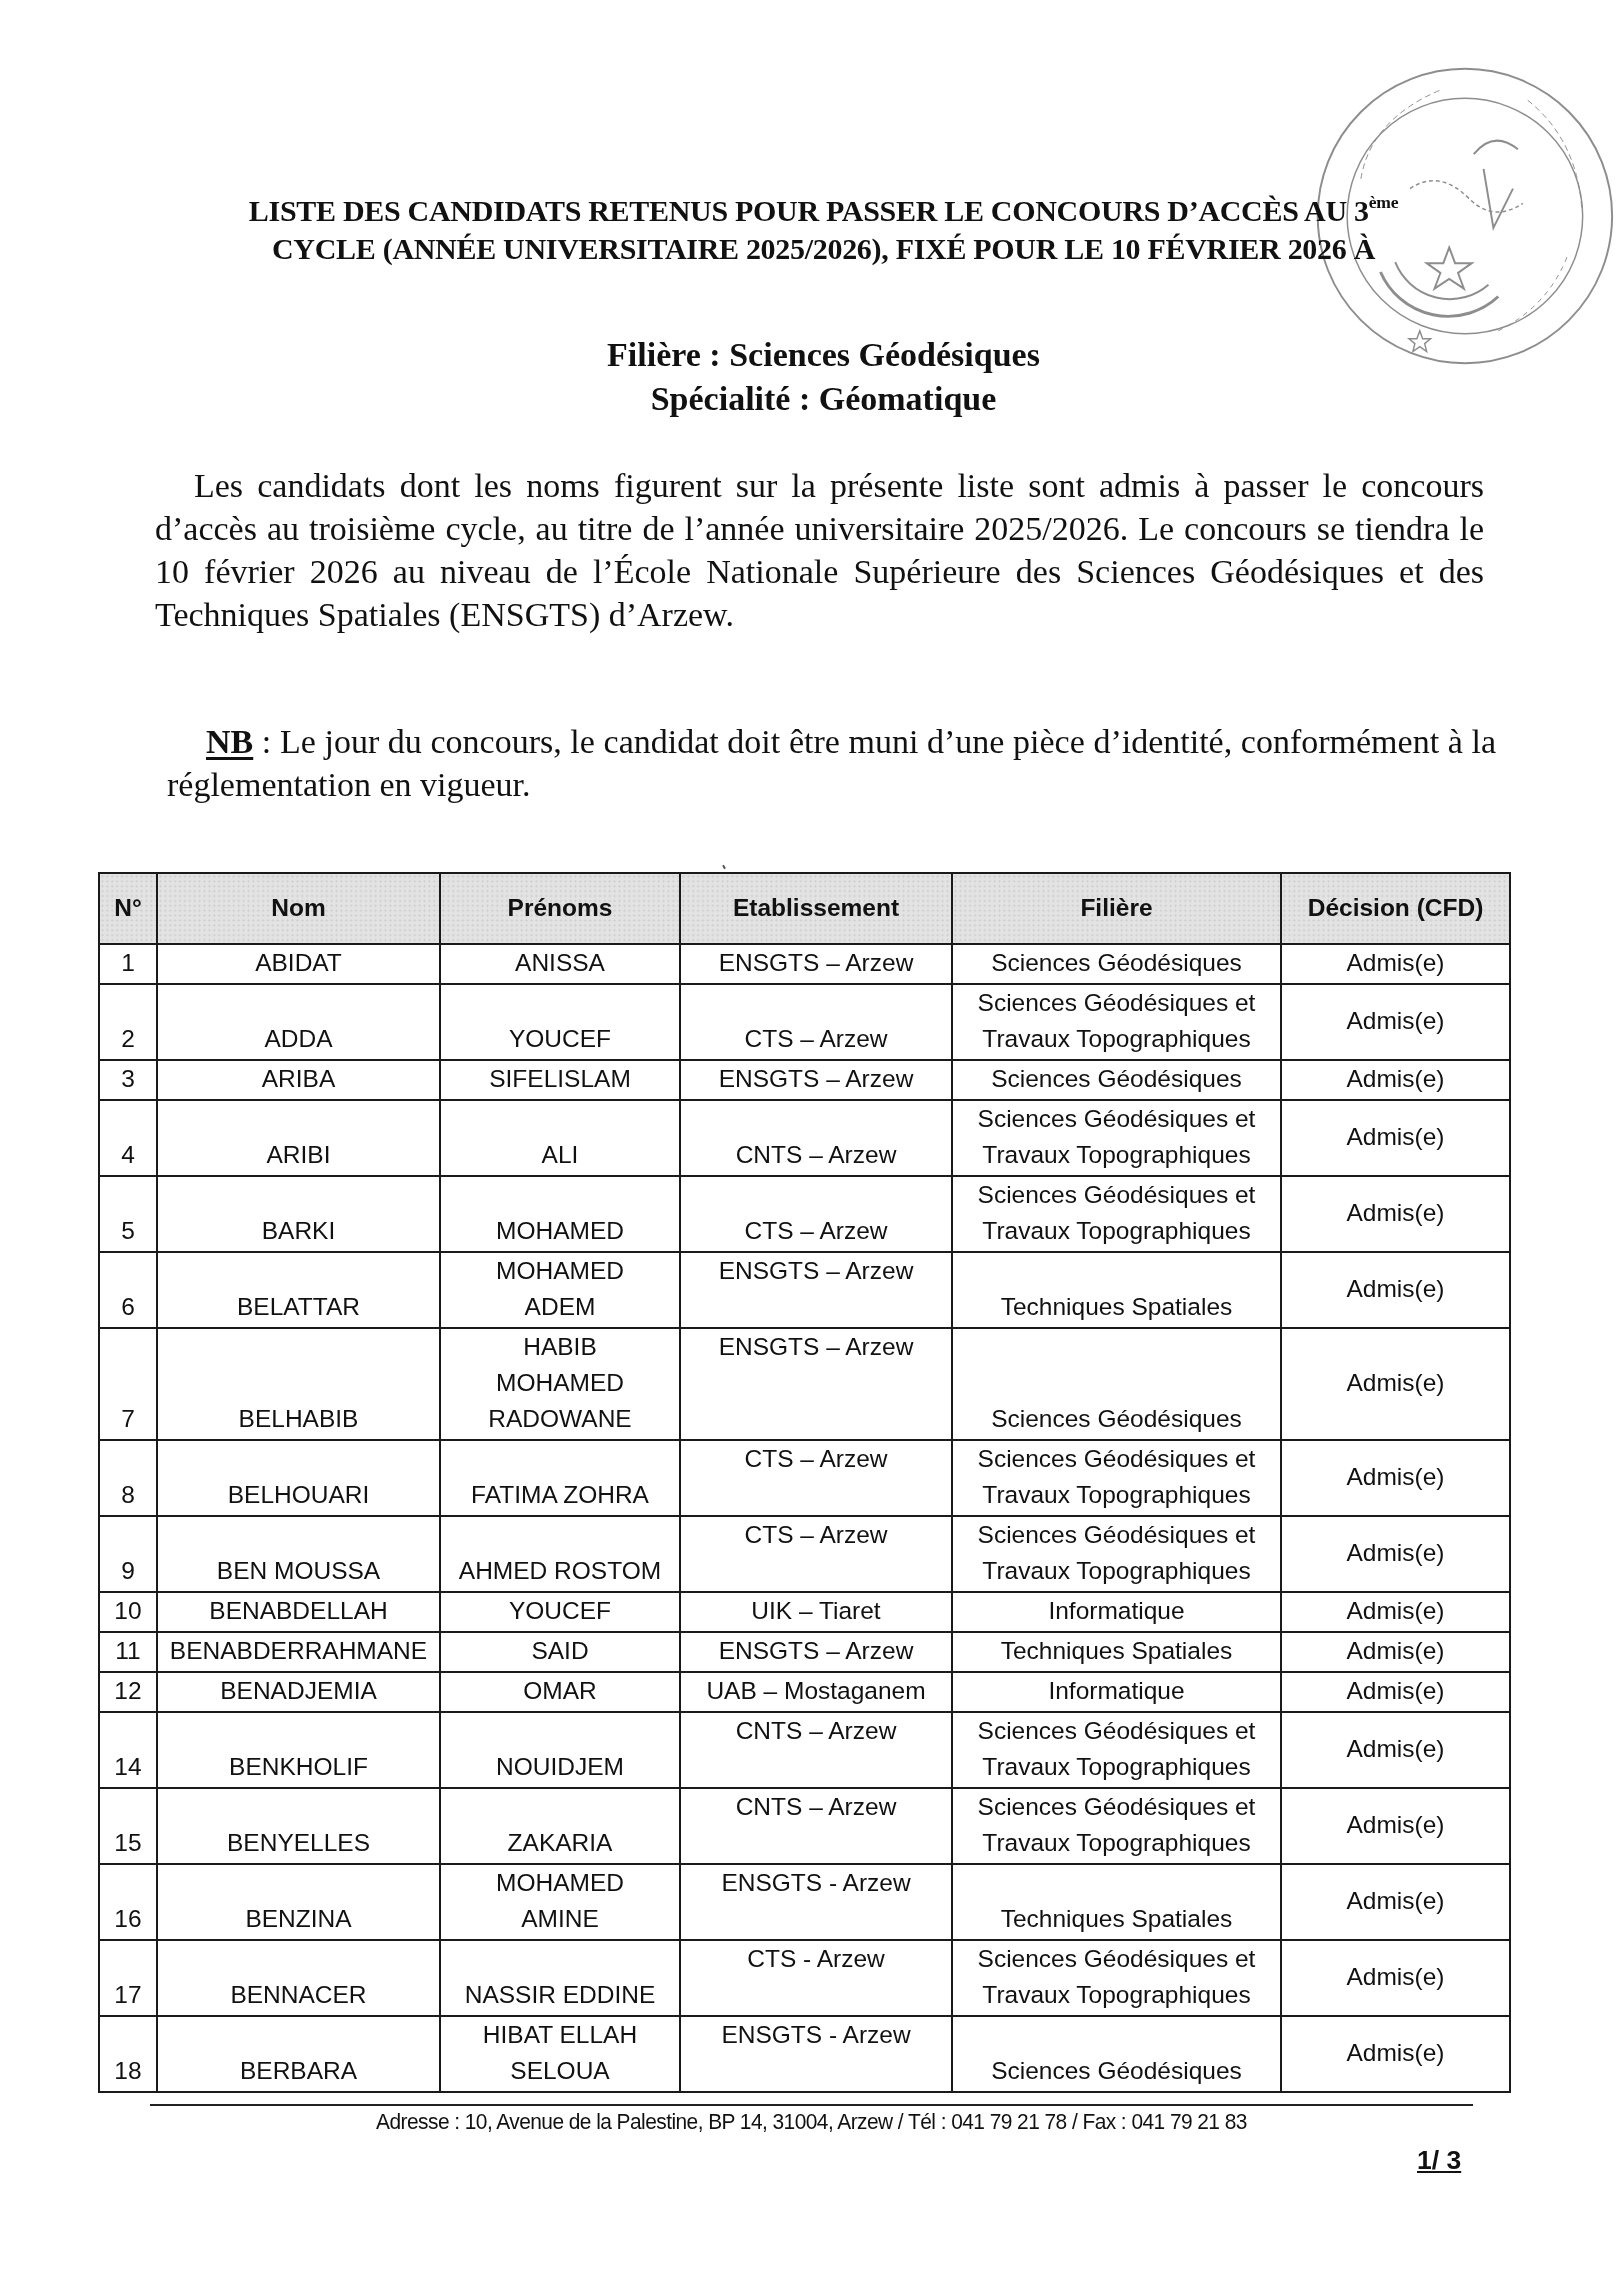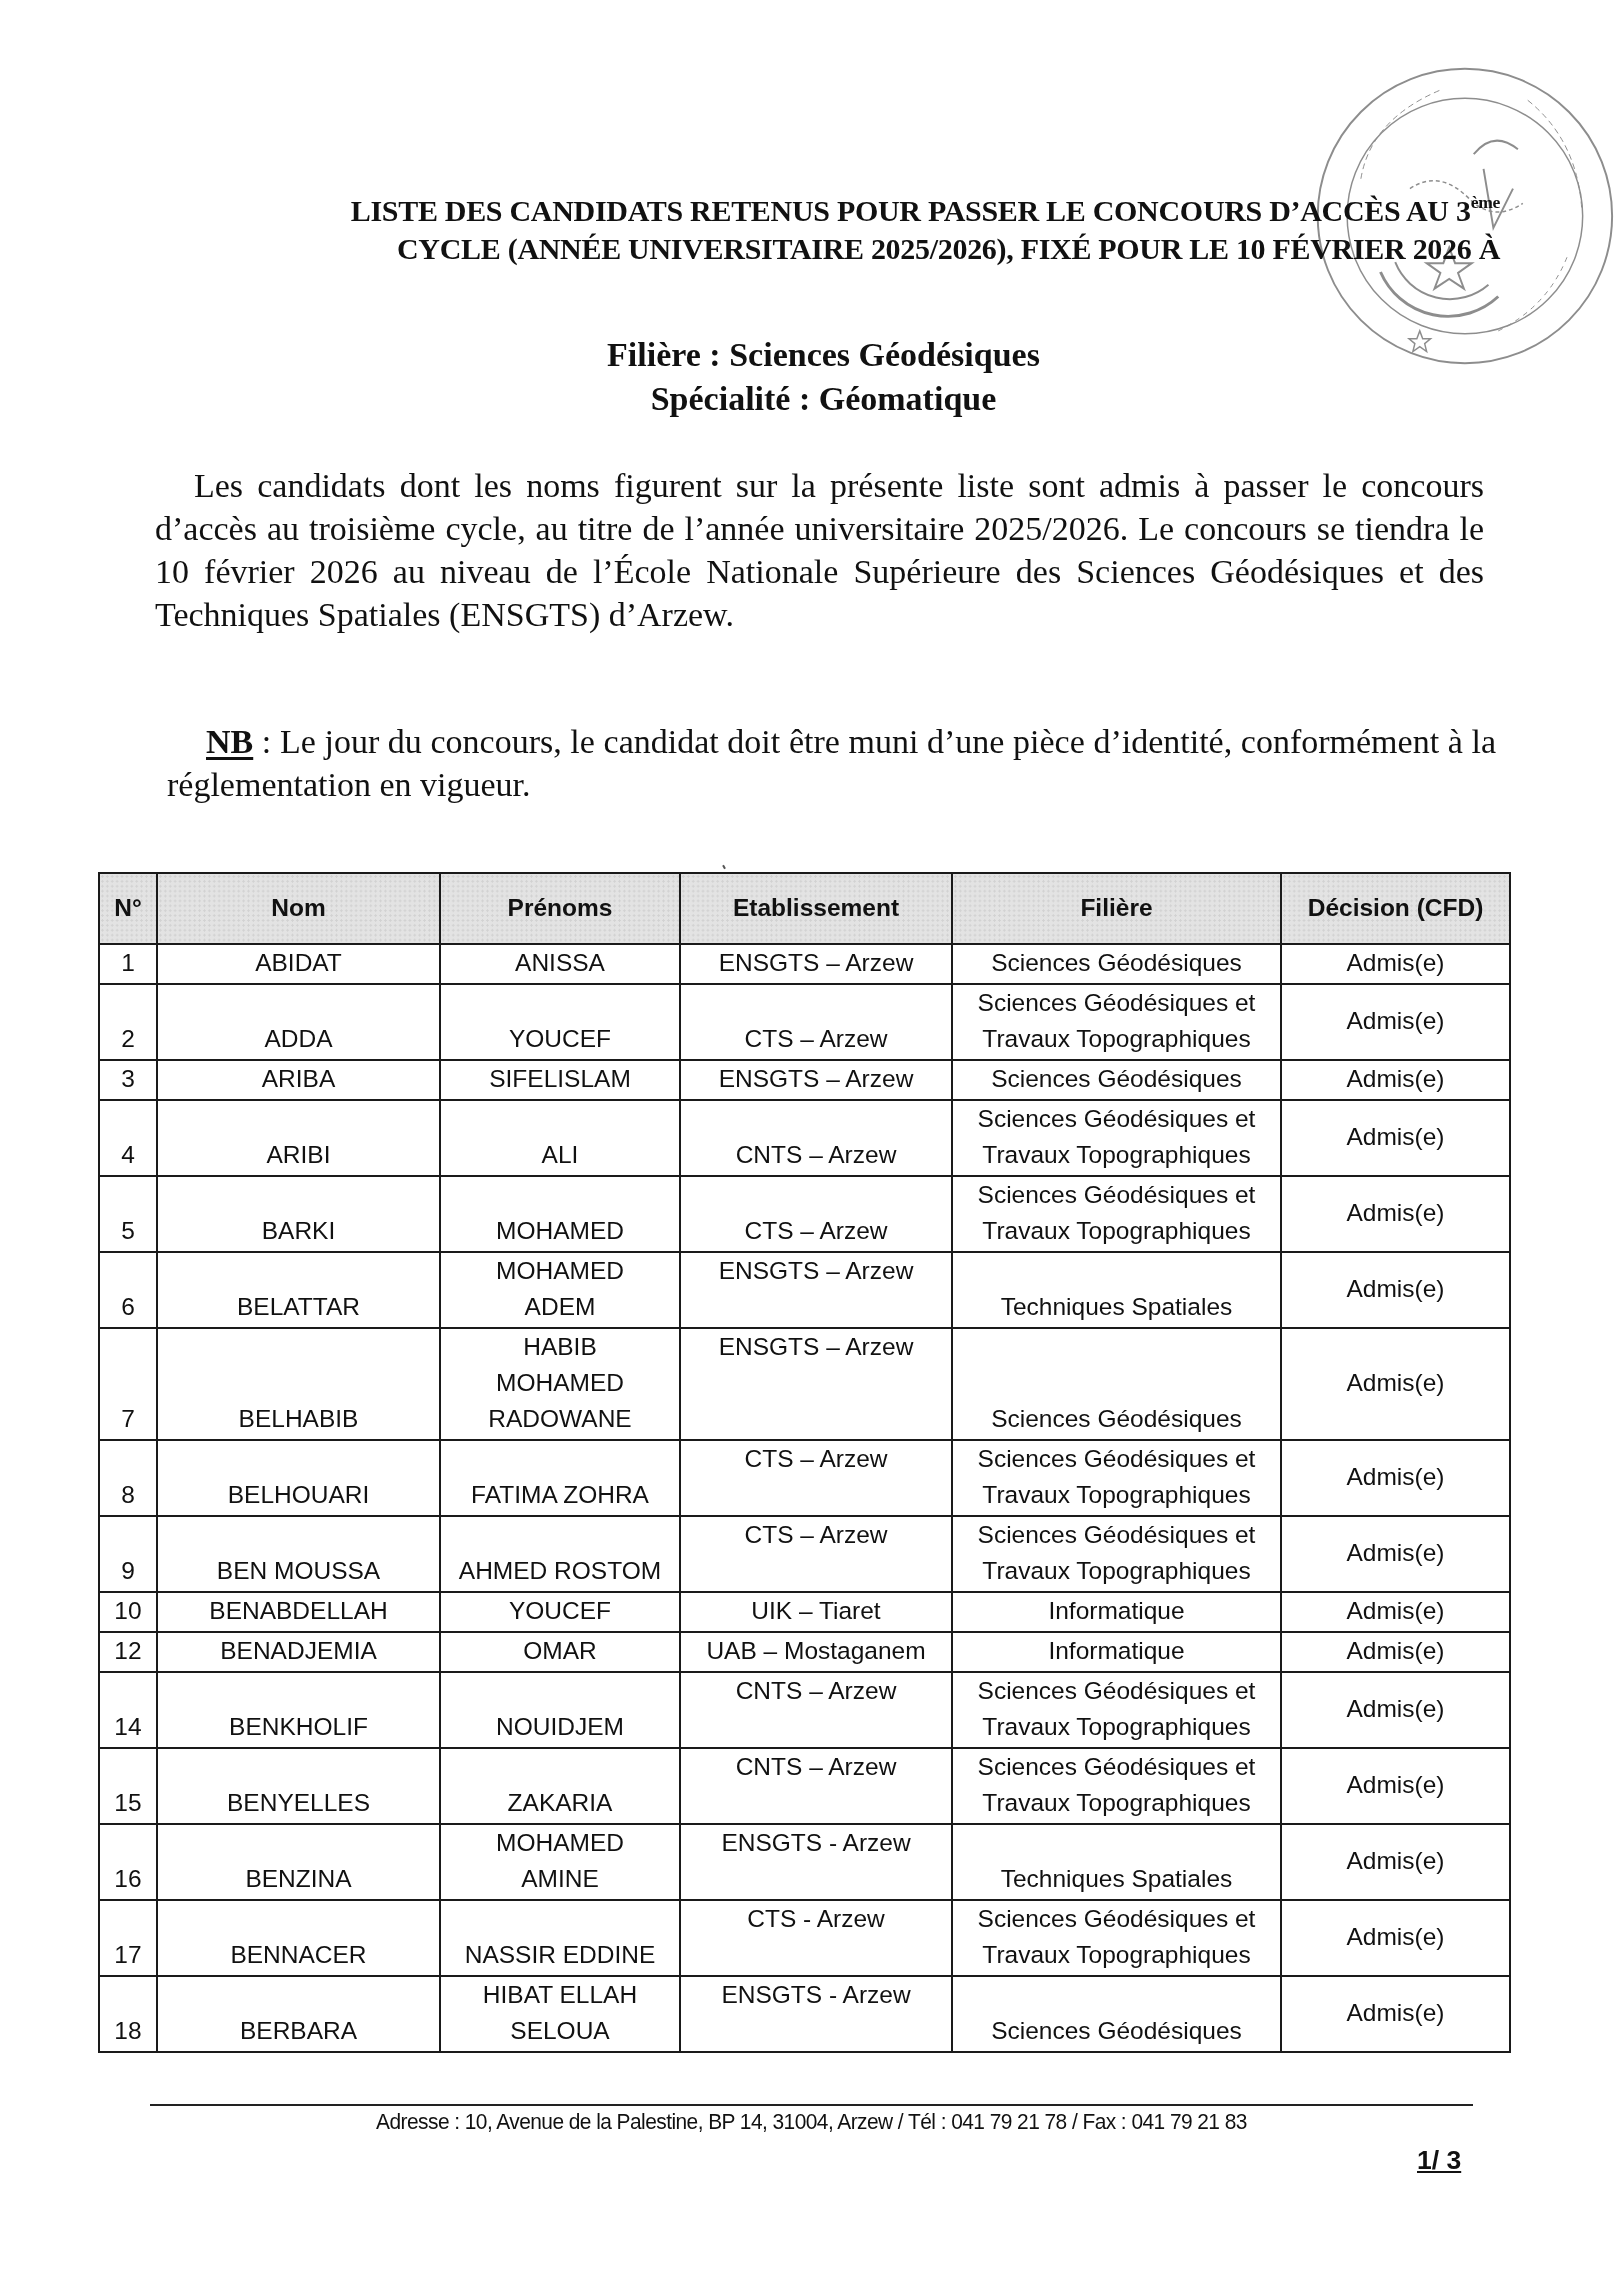--- a/index.html
+++ b/index.html
@@ -1,20 +1,20 @@
 <!DOCTYPE html>
 <html><head>
 <meta charset="utf-8">
 <style>
   html, body { margin: 0; padding: 0; background: #ffffff; }
   body { width: 1621px; height: 2293px; position: relative; overflow: hidden; color: #111; }
   .serif { font-family: "Liberation Serif", "DejaVu Serif", serif; }
   .sans { font-family: "Liberation Sans", "DejaVu Sans", sans-serif; }
 
-  .title-block { position: absolute; left: 147px; width: 1353px; top: 192px; text-align: right; font-weight: bold; font-size: 30px; line-height: 38px; letter-spacing: -0.3px; }
+  .title-block { position: absolute; left: 147px; width: 1353px; top: 192px; text-align: center; font-weight: bold; font-size: 30px; line-height: 38px; letter-spacing: -0.3px; }
   .title-block .sup { font-size: 17.6px; vertical-align: 12.7px; line-height: 0; }
   .sub-block { position: absolute; left: 147px; width: 1353px; top: 333px; text-align: center; font-weight: bold; font-size: 34px; line-height: 44px; }
 
   .para { position: absolute; left: 155px; width: 1329px; font-size: 34px; line-height: 43px; text-align: justify; text-align-last: left; }
   .para.intro { top: 464px; text-indent: 39px; }
   .para.nb { top: 708px; text-indent: 39px; }
   .nb-label { font-weight: bold; text-decoration: underline; text-underline-offset: 3.9px; }
 
   .stray-mark { position: absolute; left: 723px; top: 865px; width: 2px; height: 3.9px; background: #555; transform: rotate(-30deg); }
 
@@ -219,20 +219,32 @@
         <td>
           <span class="ln">YOUCEF</span>
         </td>
         <td><span>UIK – Tiaret</span></td>
         <td>
           <span class="ln">Informatique</span>
         </td>
         <td class="dec"><span>Admis(e)</span></td>
       </tr>
       <tr class="h1">
+        <td><span>11</span></td>
+        <td><span>BENABDERRAHMANE</span></td>
+        <td>
+          <span class="ln">SAID</span>
+        </td>
+        <td><span>ENSGTS – Arzew</span></td>
+        <td>
+          <span class="ln">Techniques Spatiales</span>
+        </td>
+        <td class="dec"><span>Admis(e)</span></td>
+      </tr>
+      <tr class="h1">
         <td><span>12</span></td>
         <td><span>BENADJEMIA</span></td>
         <td>
           <span class="ln">OMAR</span>
         </td>
         <td><span>UAB – Mostaganem</span></td>
         <td>
           <span class="ln">Informatique</span>
         </td>
         <td class="dec"><span>Admis(e)</span></td>

